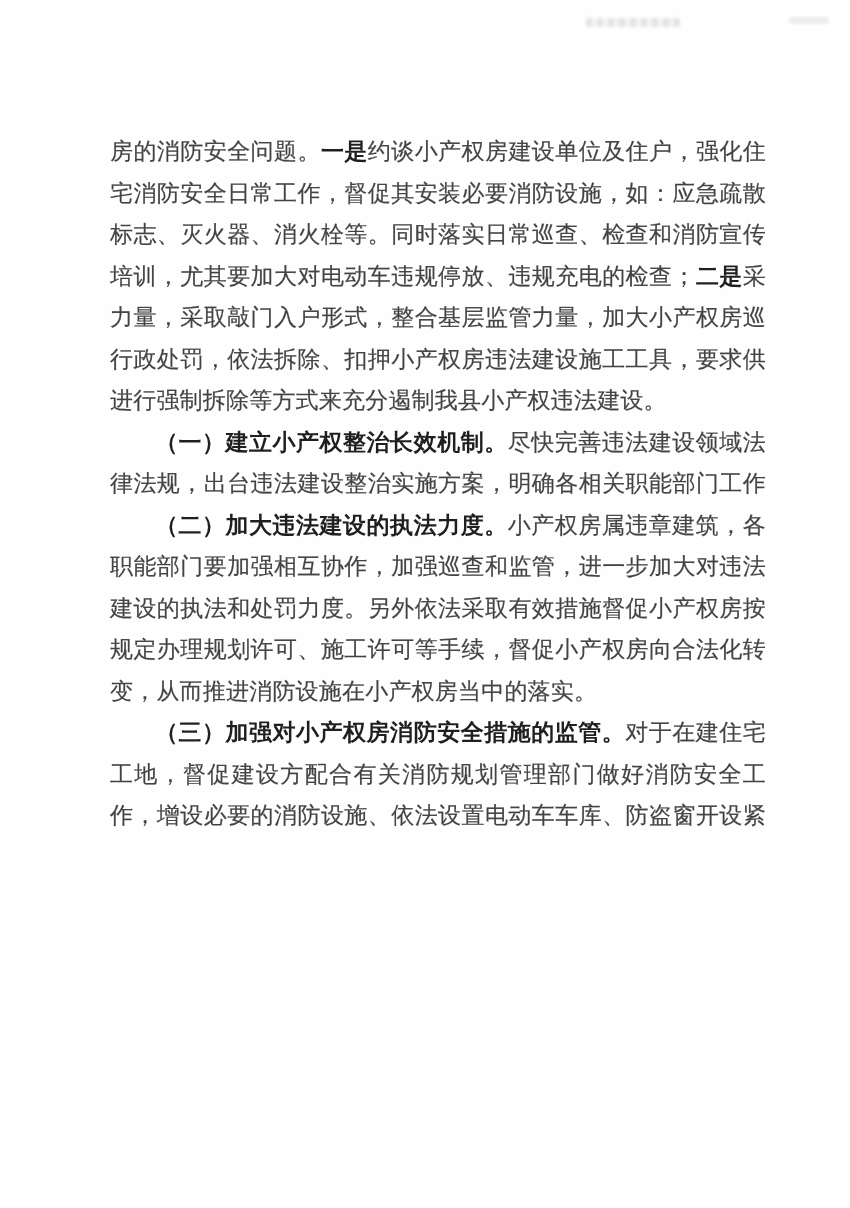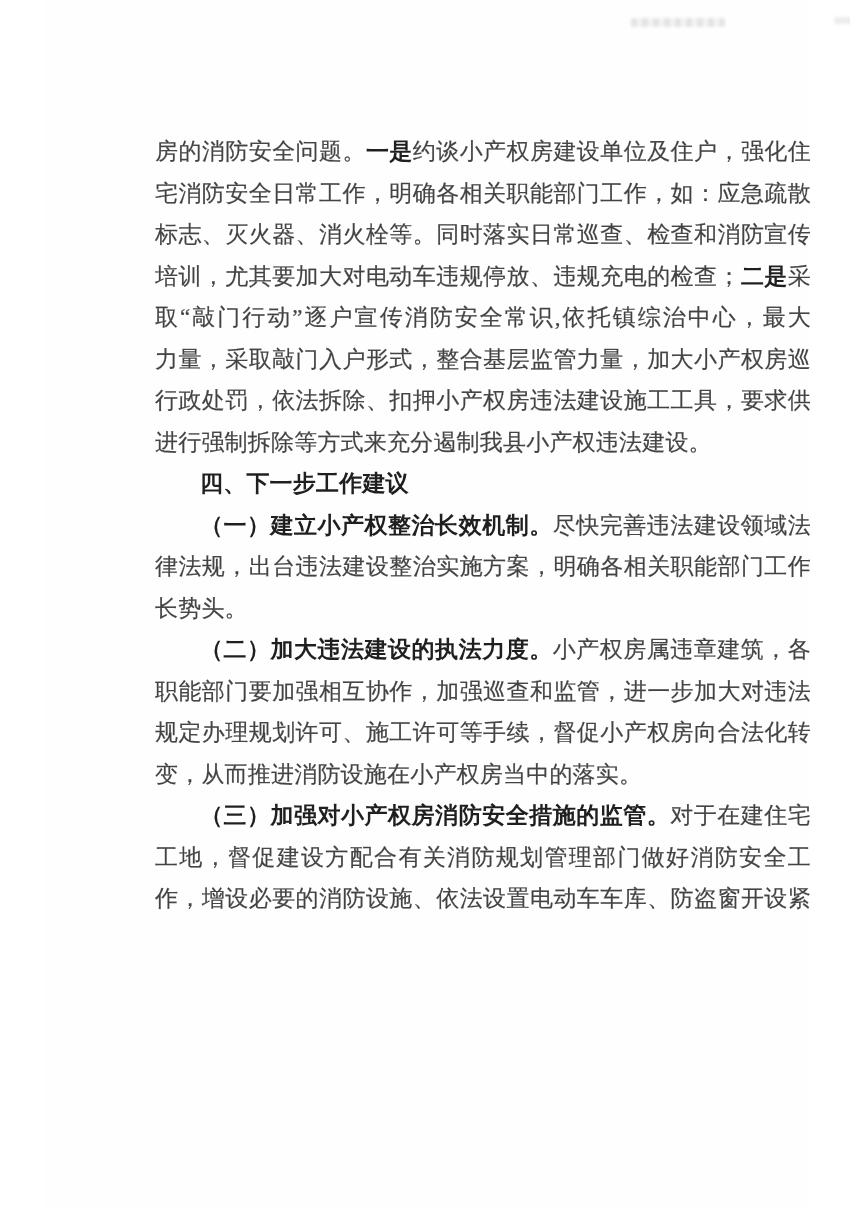--- a/index.html
+++ b/index.html
@@ -13,21 +13,20 @@
     background: #ffffff;
     overflow: hidden;
     font-family: "Liberation Serif", serif;
   }
   .page {
     position: absolute;
     left: 0; top: 0;
     width: 764px;
     height: 1208px;
     background: #fefefe;
-    margin-left: 45px;
   }
   .text-block {
     position: absolute;
     left: 110px;
     top: 131px;
     width: 656px;
   }
   .line {
     height: 41.5px;
     line-height: 41.5px;
@@ -79,32 +78,30 @@
   }
 </style>
 </head>
 <body>
 
 <div class="page">
   <div class="smudge smudge-1"></div>
   <div class="smudge smudge-2"></div>
   <div class="text-block">
       <div class="line j"><span class="song">房的消防安全问题。</span><span class="hei">一是</span><span class="song">约谈小产权房建设单位及住户，强化住</span></div>
-      <div class="line j"><span class="song">宅消防安全日常工作，明确各相关职能部门工作，如：应急疏散</span></div>
+      <div class="line j"><span class="song">宅消防安全日常工作，督促其安装必要消防设施，如：应急疏散</span></div>
       <div class="line j"><span class="song">标志、灭火器、消火栓等。同时落实日常巡查、检查和消防宣传</span></div>
       <div class="line j"><span class="song">培训，尤其要加大对电动车违规停放、违规充电的检查；</span><span class="hei">二是</span><span class="song">采</span></div>
-      <div class="line j"><span class="song">取“敲门行动”逐户宣传消防安全常识,依托镇综治中心，最大</span></div>
       <div class="line j"><span class="song">力量，采取敲门入户形式，整合基层监管力量，加大小产权房巡</span></div>
       <div class="line j"><span class="song">行政处罚，依法拆除、扣押小产权房违法建设施工工具，要求供</span></div>
       <div class="line l"><span class="song">进行强制拆除等方式来充分遏制我县小产权违法建设。</span></div>
-      <div class="line l indent"><span class="hei">四、下一步工作建议</span></div>
       <div class="line j indent"><span class="hei">（一）建立小产权整治长效机制。</span><span class="song">尽快完善违法建设领域法</span></div>
       <div class="line j"><span class="song">律法规，出台违法建设整治实施方案，明确各相关职能部门工作</span></div>
-      <div class="line l"><span class="song">长势头。</span></div>
       <div class="line j indent"><span class="hei">（二）加大违法建设的执法力度。</span><span class="song">小产权房属违章建筑，各</span></div>
       <div class="line j"><span class="song">职能部门要加强相互协作，加强巡查和监管，进一步加大对违法</span></div>
+      <div class="line j"><span class="song">建设的执法和处罚力度。另外依法采取有效措施督促小产权房按</span></div>
       <div class="line j"><span class="song">规定办理规划许可、施工许可等手续，督促小产权房向合法化转</span></div>
       <div class="line l"><span class="song">变，从而推进消防设施在小产权房当中的落实。</span></div>
       <div class="line j indent"><span class="hei">（三）加强对小产权房消防安全措施的监管。</span><span class="song">对于在建住宅</span></div>
       <div class="line j"><span class="song">工地，督促建设方配合有关消防规划管理部门做好消防安全工</span></div>
       <div class="line j"><span class="song">作，增设必要的消防设施、依法设置电动车车库、防盗窗开设紧</span></div>
     </div>
 </div>
 
 </body></html>

